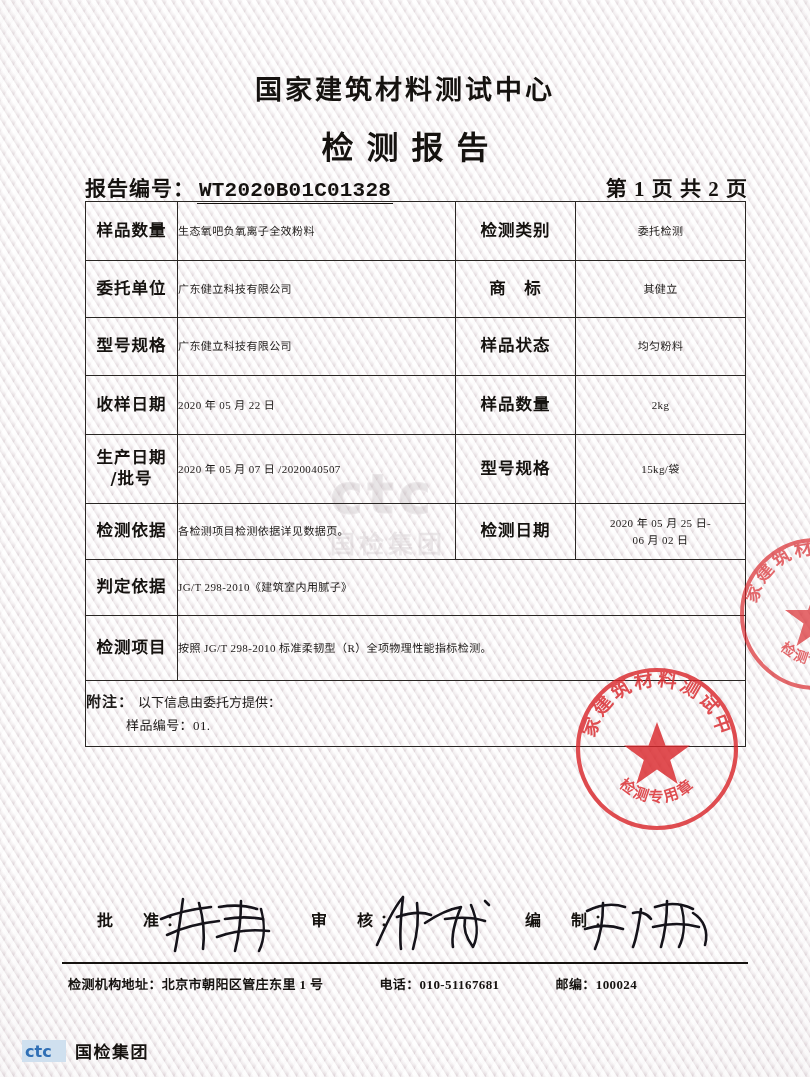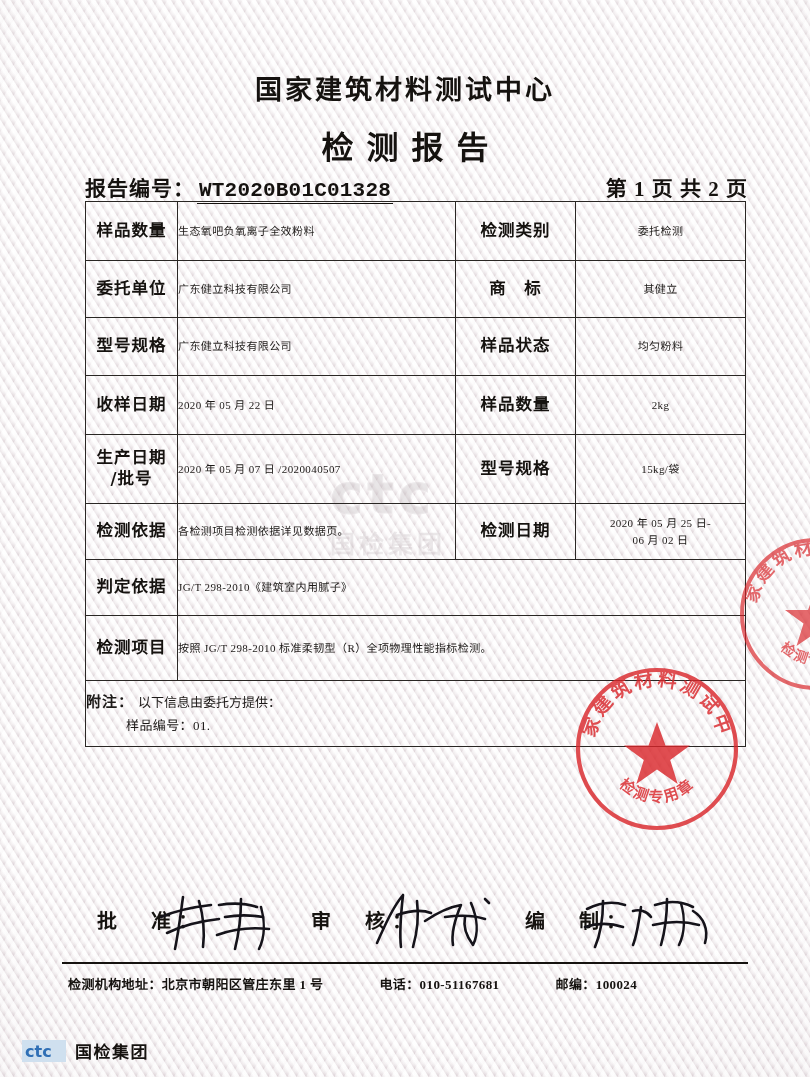--- a/index.html
+++ b/index.html
@@ -192,21 +192,21 @@
   }
   .sig-block {
     display: flex;
     align-items: center;
     position: relative;
   }
   .sig-block.b1 { width: 215px; }
   .sig-block.b2 { width: 215px; }
   .sig-block.b3 { width: 210px; }
   .sig-label {
-    font-size: 20px;
+    font-size: 16px;
     font-weight: bold;
     letter-spacing: 7px;
     text-indent: 2px;
     color: #15120f;
     white-space: nowrap;
     font-family: "DejaVu Serif", "Liberation Serif", serif;
   }
   .sig-ink {
     position: absolute;
     left: 58px;

